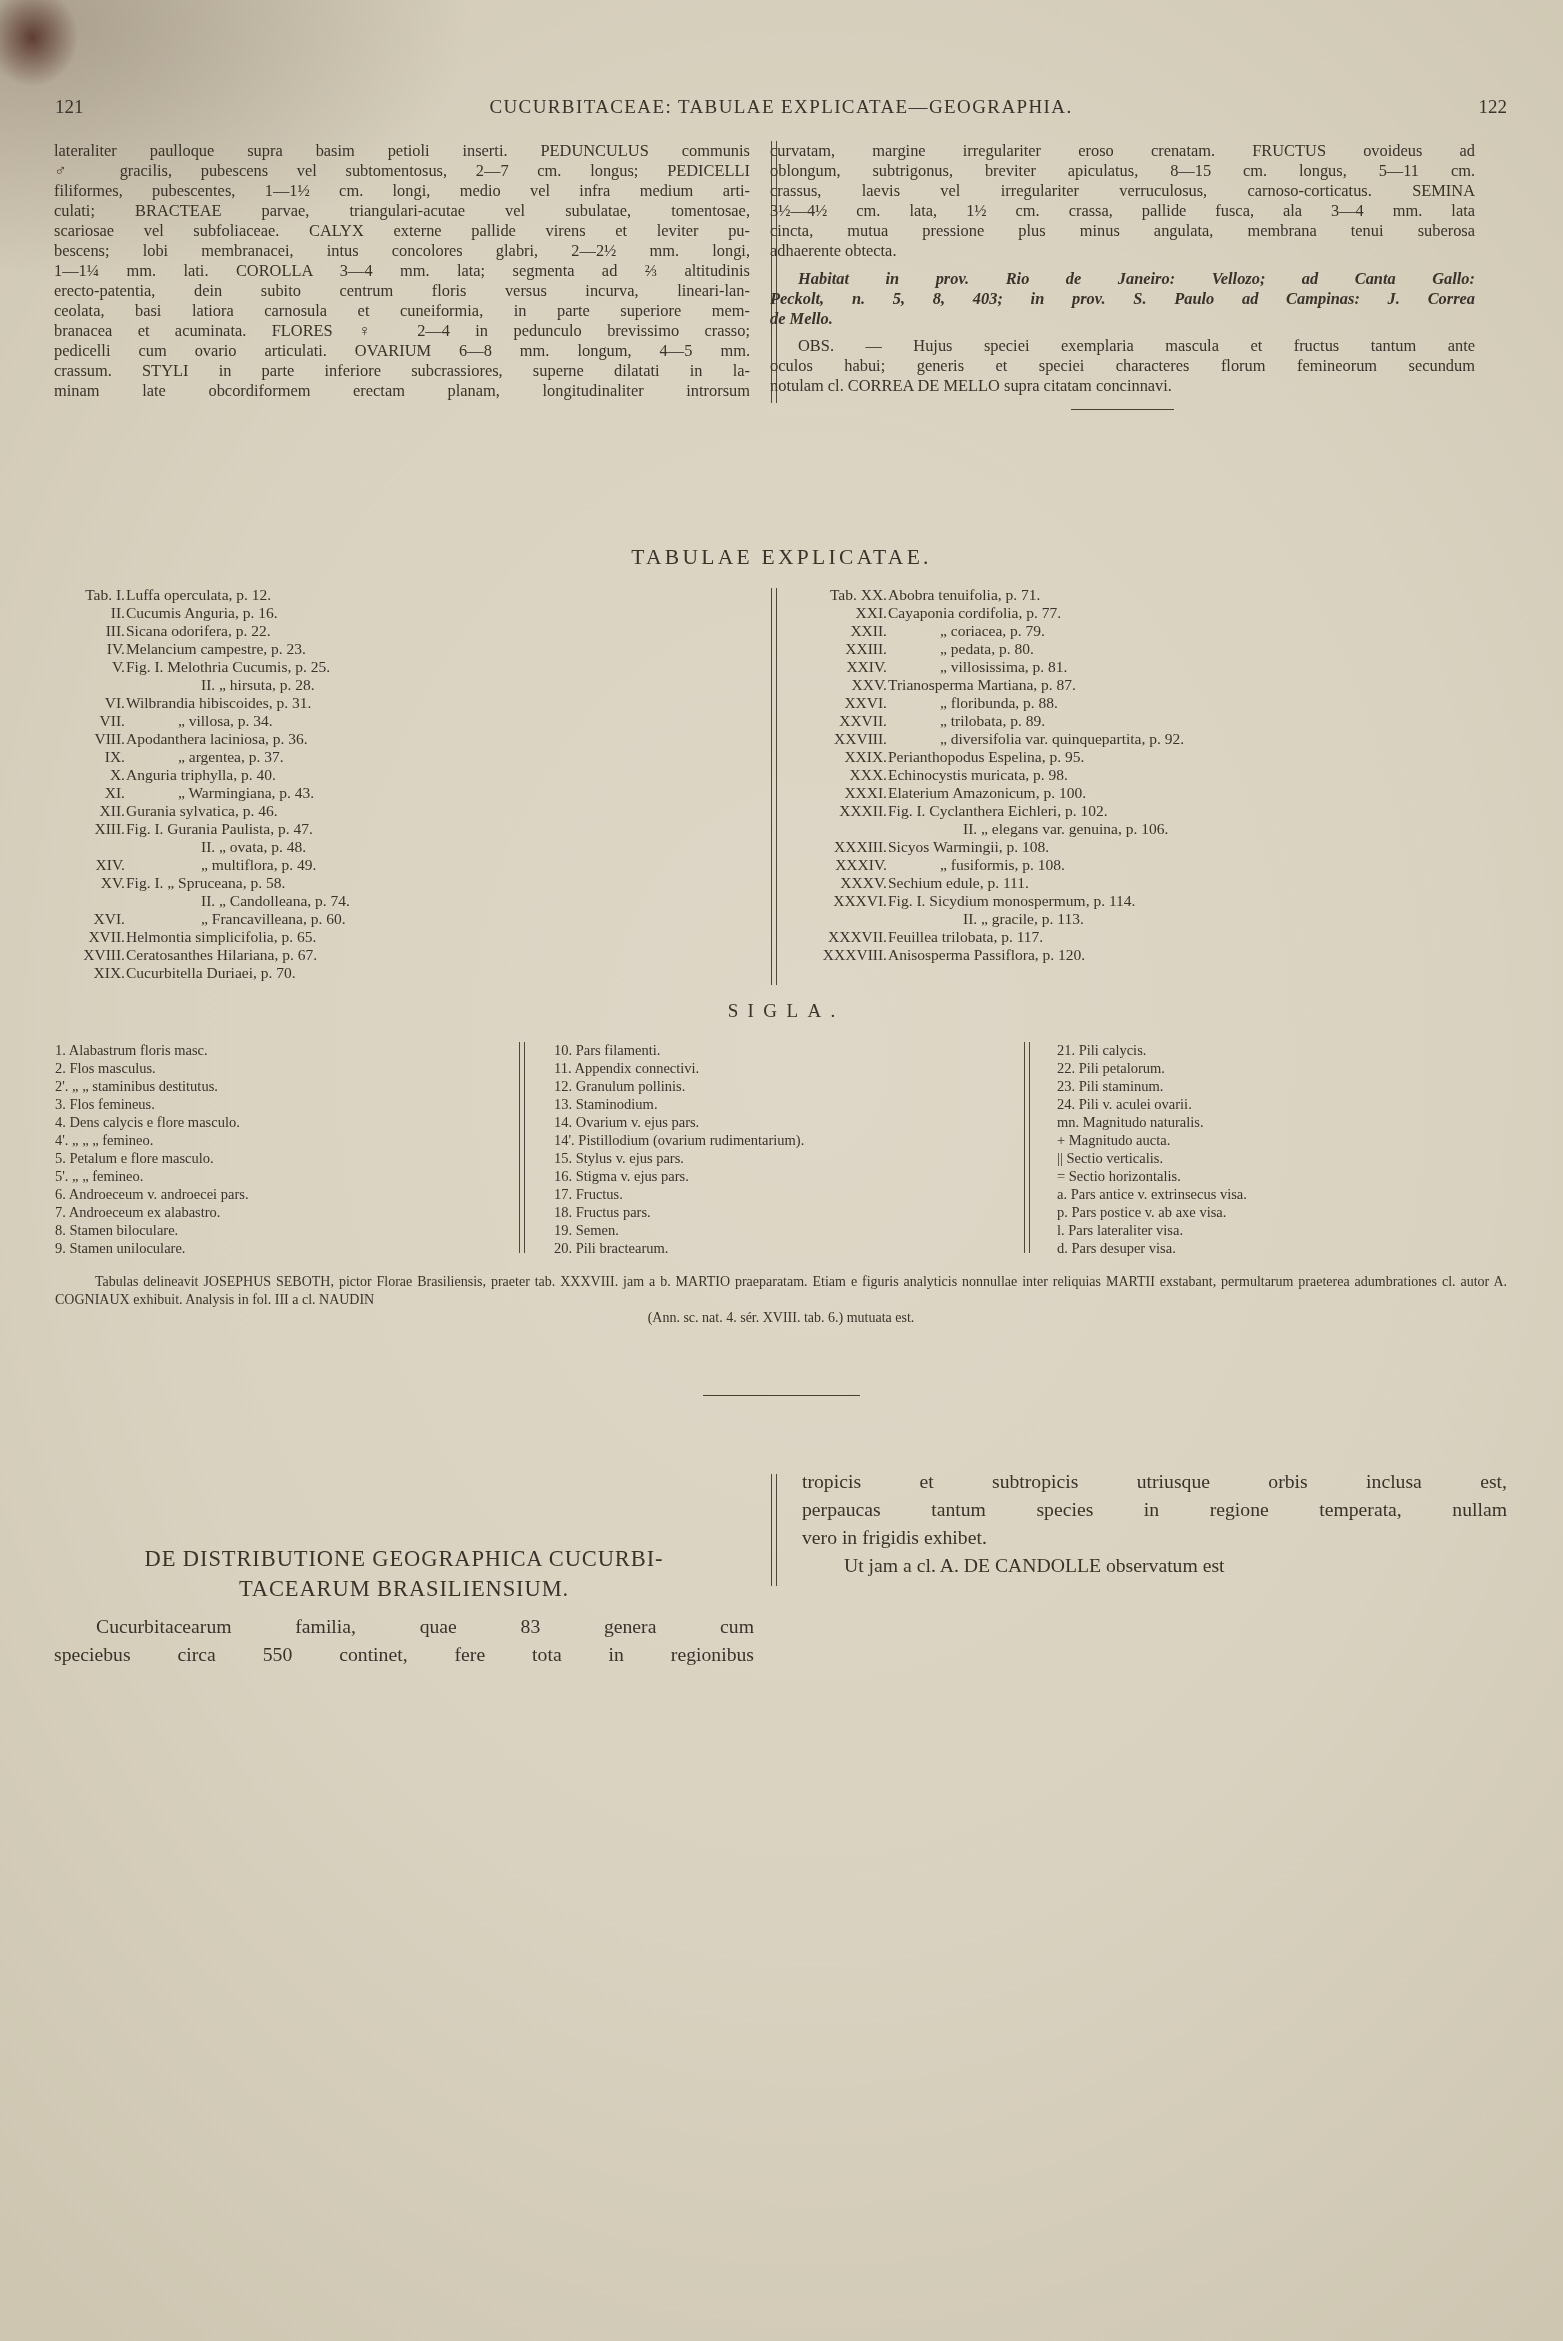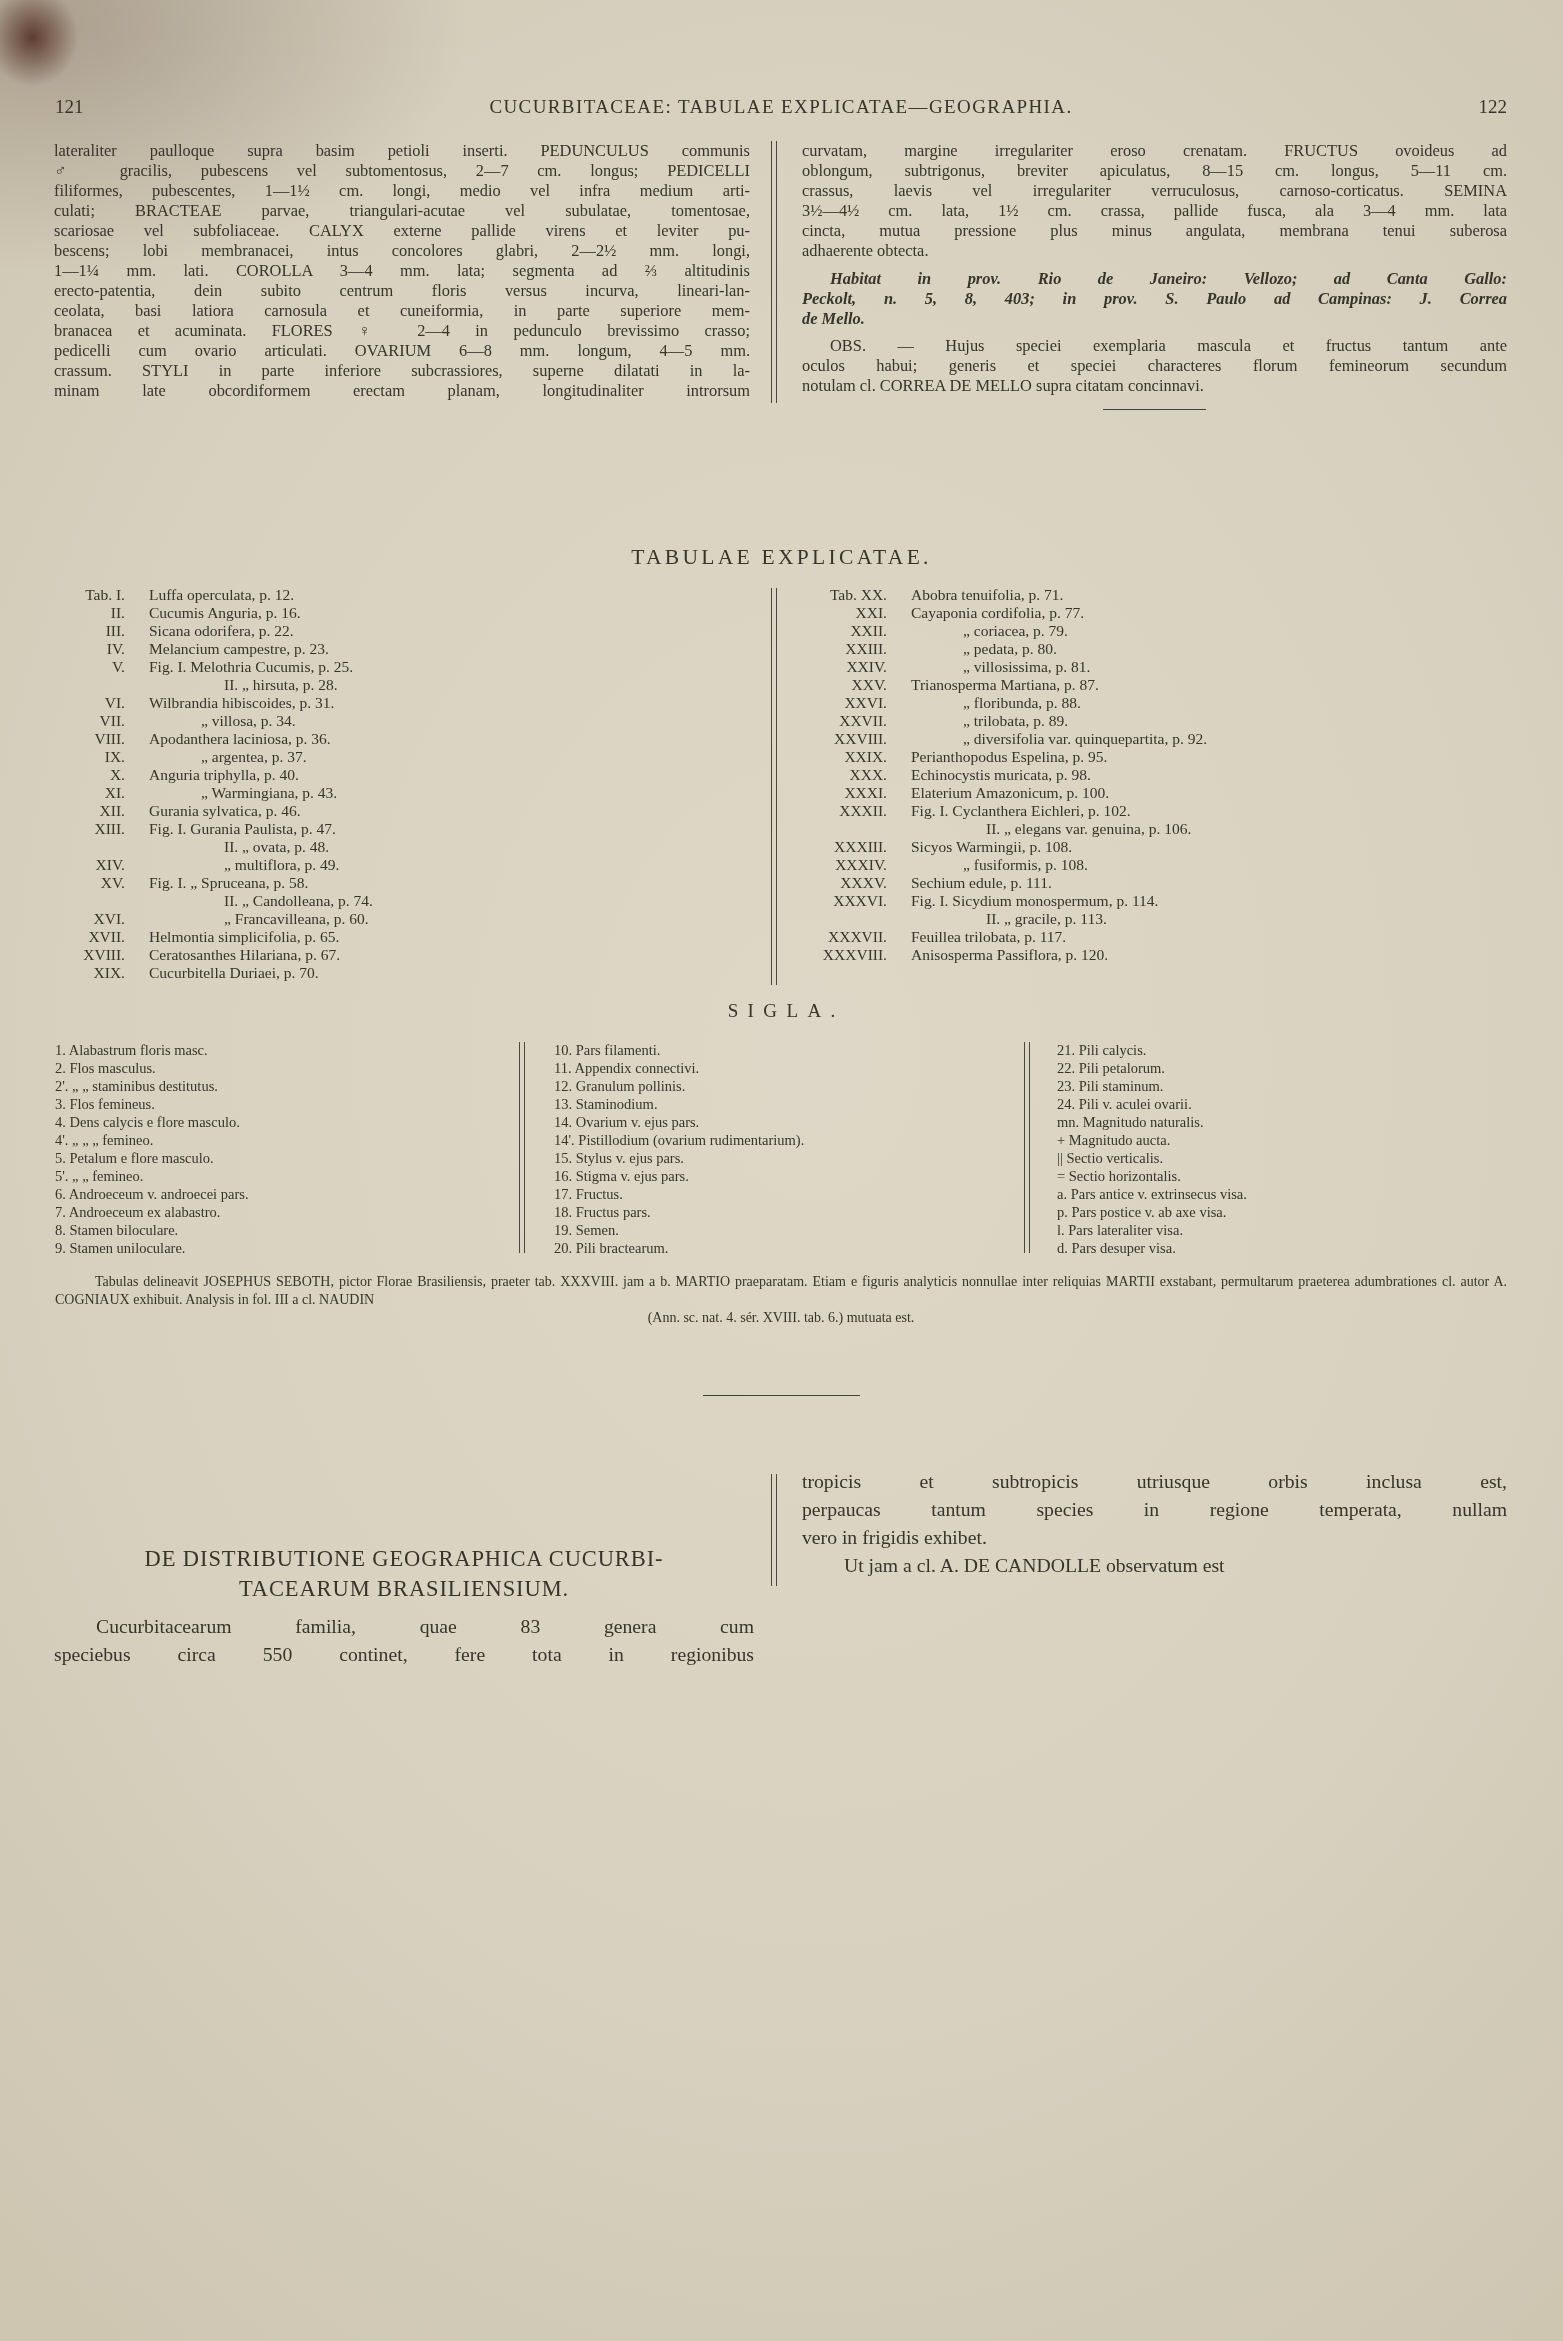--- a/index.html
+++ b/index.html
@@ -18,21 +18,21 @@
     background:radial-gradient(closest-side, rgba(74,36,26,0.8), rgba(74,36,26,0) 70%);
   }
   .pagehead{
     position:absolute;left:55px;top:96px;width:1452px;
     display:flex;align-items:baseline;justify-content:space-between;
     font-size:19px;
   }
   .ptitle{letter-spacing:1.4px;}
 
   .desc-left{position:absolute;left:54px;top:141px;width:696px;font-size:16.4px;line-height:20px;}
-  .desc-right{position:absolute;left:802px;top:141px;width:705px;font-size:16.4px;line-height:20px;}
+  .desc-right{position:absolute;left:770px;top:141px;width:705px;font-size:16.4px;line-height:20px;}
   .dline{text-align:justify;text-align-last:justify;}
   .para{margin:0 0 7.5px 0;}
   .para .dline:last-child{text-align-last:left;}
   .habitat{font-style:italic;font-weight:bold;}
   .habitat .dline:first-child,.obs .dline:first-child{text-indent:28px;}
   .end-rule{width:103px;border-top:1.4px solid #454035;margin:13px auto 0;}
 
   .vrule{position:absolute;width:3.7px;border-left:1.4px solid #4d463a;border-right:1.4px solid #4d463a;}
   .vrule-desc{left:771px;top:141px;height:262px;}
   .vrule-tab{left:771px;top:588px;height:397px;}
@@ -41,21 +41,21 @@
   .vrule-geo{left:771px;top:1474px;height:112px;}
 
   .tab-heading{position:absolute;left:0;top:545px;width:1563px;margin:0;text-align:center;
     font-size:21.5px;font-weight:normal;letter-spacing:3.3px;}
   .tab-left{position:absolute;left:55px;top:586px;width:689px;font-size:15.5px;line-height:18px;}
   .tab-right{position:absolute;left:808px;top:586px;width:698px;font-size:15.5px;line-height:18px;}
   .trow{white-space:nowrap;}
   .tnum{display:inline-block;text-align:right;}
   .tnum-l{width:70px;}
   .tnum-r{width:79px;}
-  .ttxt{margin-left:24px;}
+  .ttxt{margin-left:1px;}
 
   .sig-heading{position:absolute;left:0;top:1000px;width:1563px;margin:0;text-align:center;
     font-size:19px;font-weight:normal;letter-spacing:9.4px;text-indent:9.4px;}
   .sig-col{position:absolute;top:1041px;font-size:14.5px;line-height:18px;}
   .sig1{left:55px;width:436px;}
   .sig2{left:554px;width:440px;}
   .sig3{left:1057px;width:450px;}
   .sline{white-space:nowrap;}
 
   .footnote{position:absolute;left:55px;top:1273px;width:1452px;font-size:14px;line-height:18px;}

